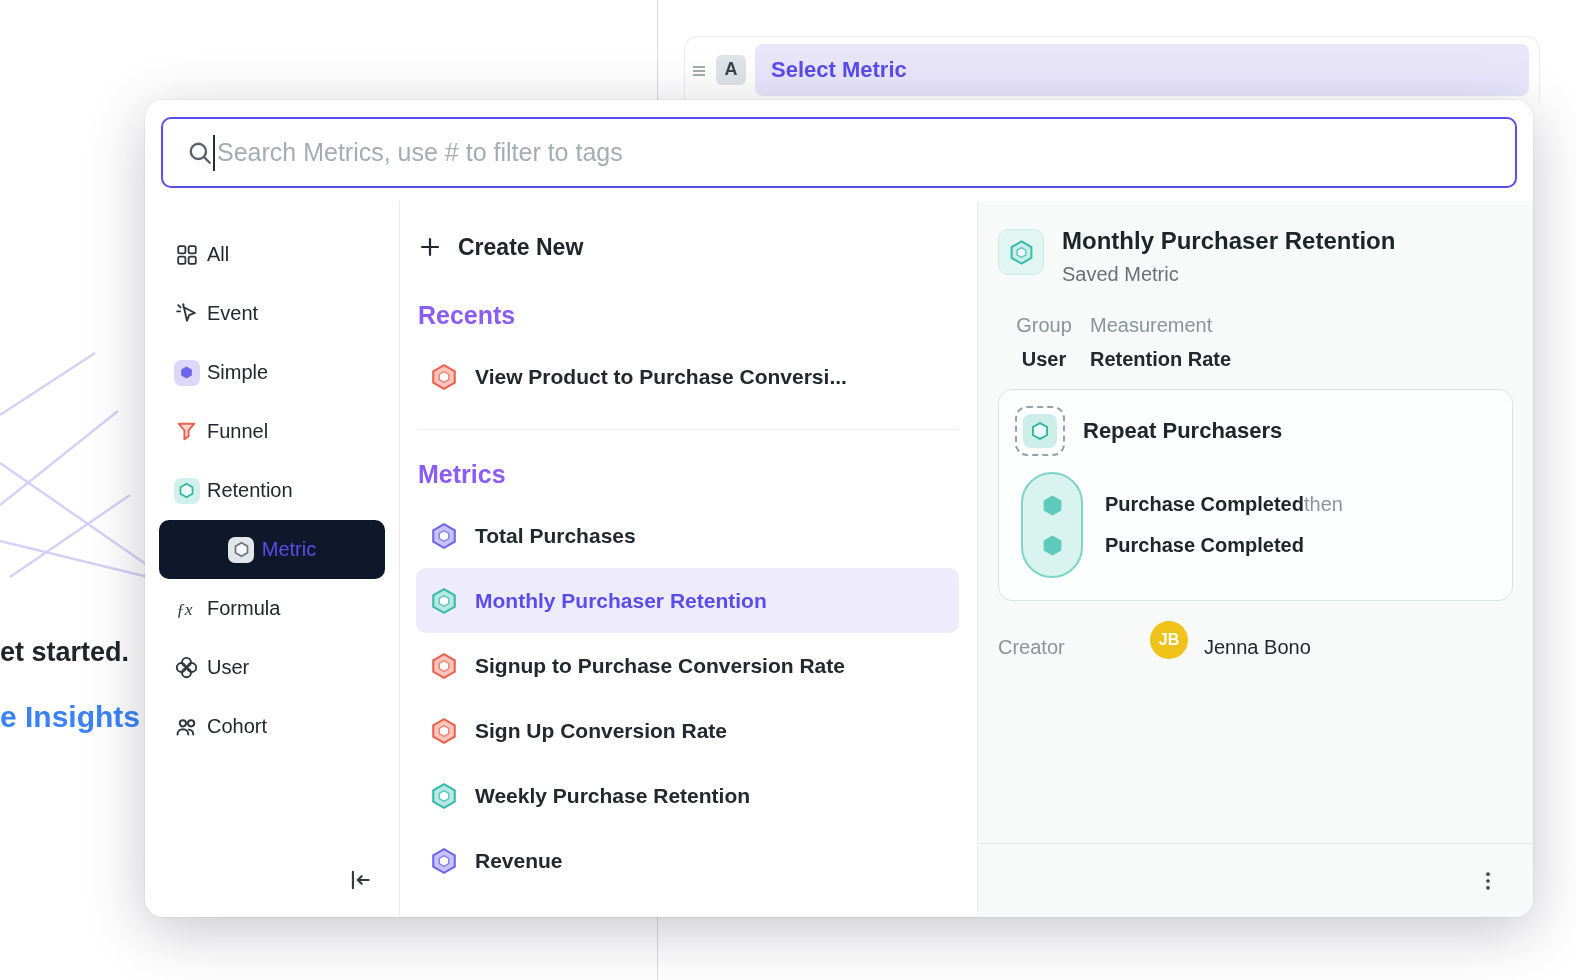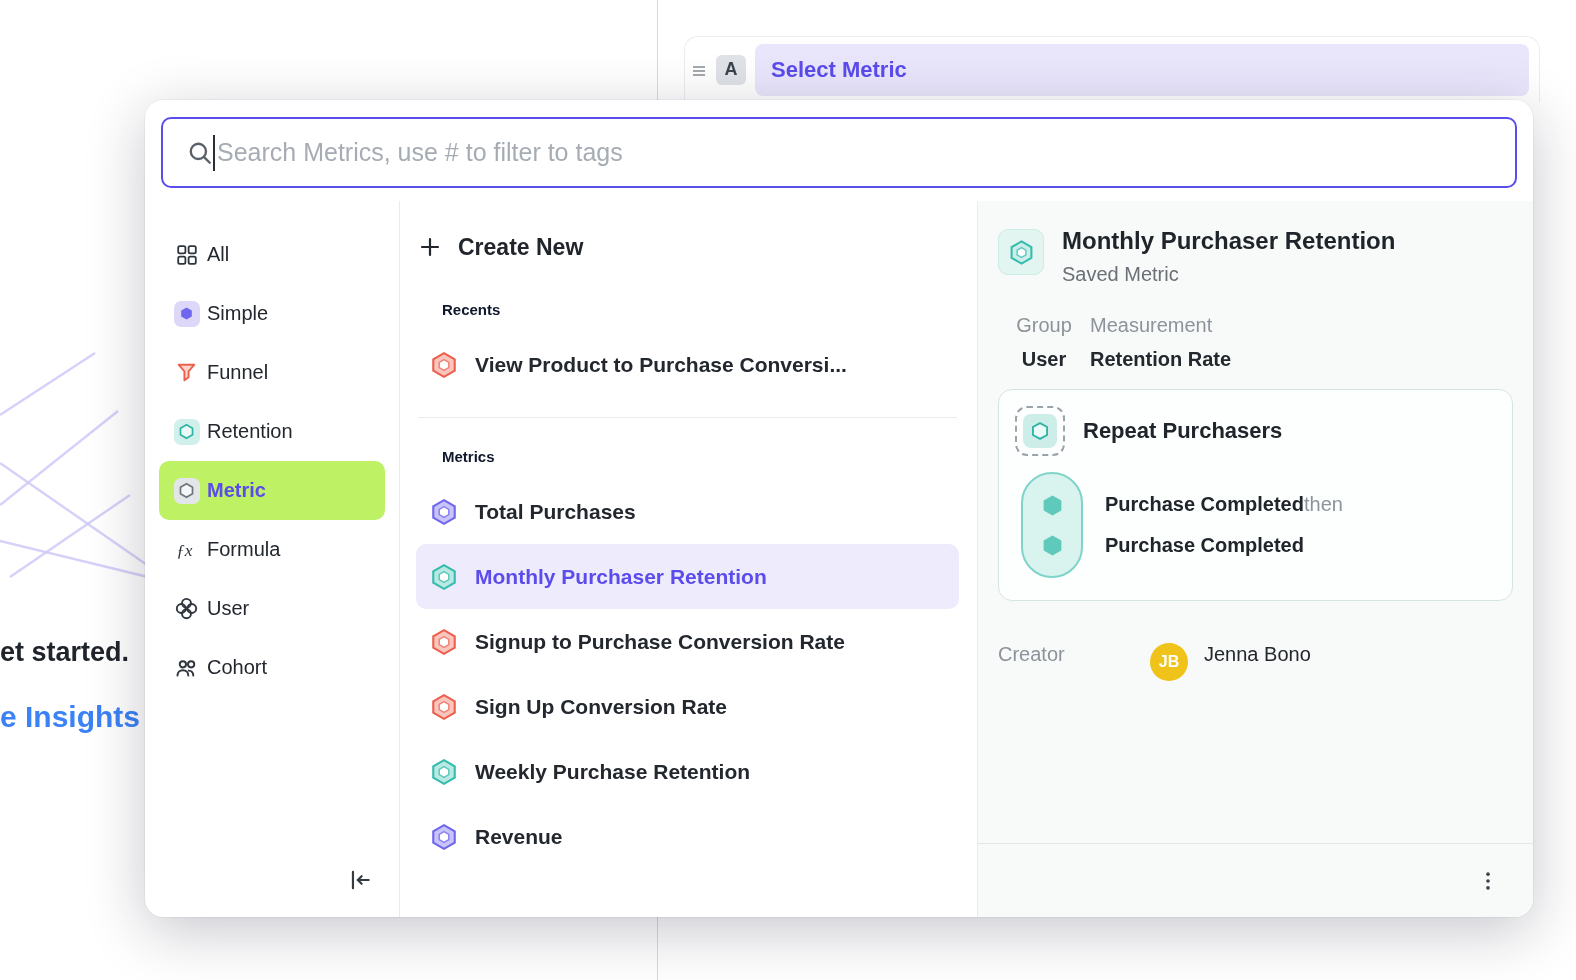--- a/index.html
+++ b/index.html
@@ -54,33 +54,33 @@
   .search-input::placeholder { color:#a6acb4; }
 
   .content { flex:1; display:flex; min-height:0; }
 
   
   .sidebar { width:255px; border-right:1px solid #e9ebee; padding:24px 14px 16px; position:relative; flex:none; }
   .side-item {
     height:59px; display:flex; align-items:center; gap:7px; padding:0 14px;
     border-radius:10px; font-size:20px; font-weight:500; color:#23272e; cursor:pointer;
   }
-  .side-item.selected { background:#bef264; color:#5b4cec; font-weight:700; }
+  .side-item.selected { background:#0f172a; color:#5b4cec; font-weight:400;justify-content:center; }
   .side-icon { width:27px; height:27px; flex:none; display:flex; align-items:center; justify-content:center; }
   .ico { stroke:#2f353d; fill:none; stroke-width:1.8; stroke-linecap:round; stroke-linejoin:round; }
   .tile { width:26px; height:26px; border-radius:7px; display:flex; align-items:center; justify-content:center; }
   .tile.purple { background:#ddd8fa; }
   .tile.teal { background:#d2f0eb; }
   .tile.gray { background:#e3e6e9; }
   .collapse-btn { position:absolute; right:24px; bottom:22px; width:30px; height:30px; display:flex; align-items:center; justify-content:center; cursor:pointer; }
 
   
   .listcol { width:578px; border-right:1px solid #e9ebee; padding:22px 20px 16px 18px; flex:none; display:flex; flex-direction:column; }
   .create-row { display:flex; align-items:center; gap:16px; height:48px; font-size:23px; font-weight:700; color:#20242b; cursor:pointer; }
-  .section-label { font-size:15px; font-weight:600; color:#0f172a;margin-left:24px; }
+  .section-label { font-size:25px; font-weight:600; color:#8b5cf6; }
   .sec-recents { margin-top:30px; }
   .sec-metrics { margin-top:30px; }
   .item-row {
     display:flex; align-items:center; gap:17px; height:65px; padding:0 14px; margin:0 -2px;
     border-radius:10px; font-size:21px; font-weight:700; color:#23272e; cursor:pointer;
   }
   .item-row.first { margin-top:14px; }
   .item-row.selected { background:#eeebfc; color:#5b4cec; }
   .item-row .lbl { white-space:nowrap; overflow:hidden; text-overflow:ellipsis; }
   .list-hr { height:1px; background:#e9ebee; margin-top:20px; flex:none; }
@@ -119,21 +119,21 @@
   .card-title { font-size:22px; font-weight:700; color:#20242b; }
   .card-flow { display:flex; margin-top:16px; align-items:center; }
   .flow-pill {
     width:62px; height:106px; margin-left:6px; flex:none;
     background:#d9f3ee; border:2px solid #7fd4c9; border-radius:32px;
     display:flex; flex-direction:column; align-items:center; justify-content:center; gap:15px;
   }
   .flow-text { margin-left:22px; font-size:20px; line-height:41px; color:#20242b; }
   .flow-text .step { font-weight:700; }
   .flow-text .then { color:#8d939b; font-weight:400; }
-  .creator-row { display:flex; align-items:flex-start; margin-top:42px; }
+  .creator-row { display:flex; align-items:flex-end; margin-top:20px; }
   .creator-label { font-size:20px; color:#8d939b; width:152px; flex:none; }
   .avatar {
     width:38px; height:38px; border-radius:50%; background:#efc319; color:#fff;
     font-weight:700; font-size:16px; display:flex; align-items:center; justify-content:center; flex:none;
   }
   .creator-name { margin-left:16px; font-size:20px; color:#23272e; }
   .detail-footer {
     flex:none; border-top:1px solid #e2e6e5; height:74px;
     display:flex; align-items:center; justify-content:flex-end; padding:0 32px;
   }
@@ -188,20 +188,31 @@
             <rect x="3.2" y="3.2" width="7.2" height="7.2" rx="1.6"></rect>
             <rect x="13.6" y="3.2" width="7.2" height="7.2" rx="1.6"></rect>
             <rect x="3.2" y="13.6" width="7.2" height="7.2" rx="1.6"></rect>
             <rect x="13.6" y="13.6" width="7.2" height="7.2" rx="1.6"></rect>
           </svg>
         </span>
         <span>All</span>
       </div>
 
 
+      <div class="side-item">
+        <span class="side-icon">
+          <svg class="ico" width="25" height="25" viewBox="0 0 24 24">
+            <path d="M9.5 6 L20 11.5 L14.5 13.5 L12.5 19 Z"></path>
+            <path d="M4 4 l2.2 2.2"></path>
+            <path d="M3 10 h2.8"></path>
+            <path d="M9 3 v2.6"></path>
+          </svg>
+        </span>
+        <span>Event</span>
+      </div>
 
       <div class="side-item">
         <span class="side-icon">
           <span class="tile purple">
             <svg width="15" height="15" viewBox="0 0 24 24">
               <polygon points="12,2.5 20.5,7.25 20.5,16.75 12,21.5 3.5,16.75 3.5,7.25" fill="#6f66ee"></polygon>
             </svg>
           </span>
         </span>
         <span>Simple</span>

